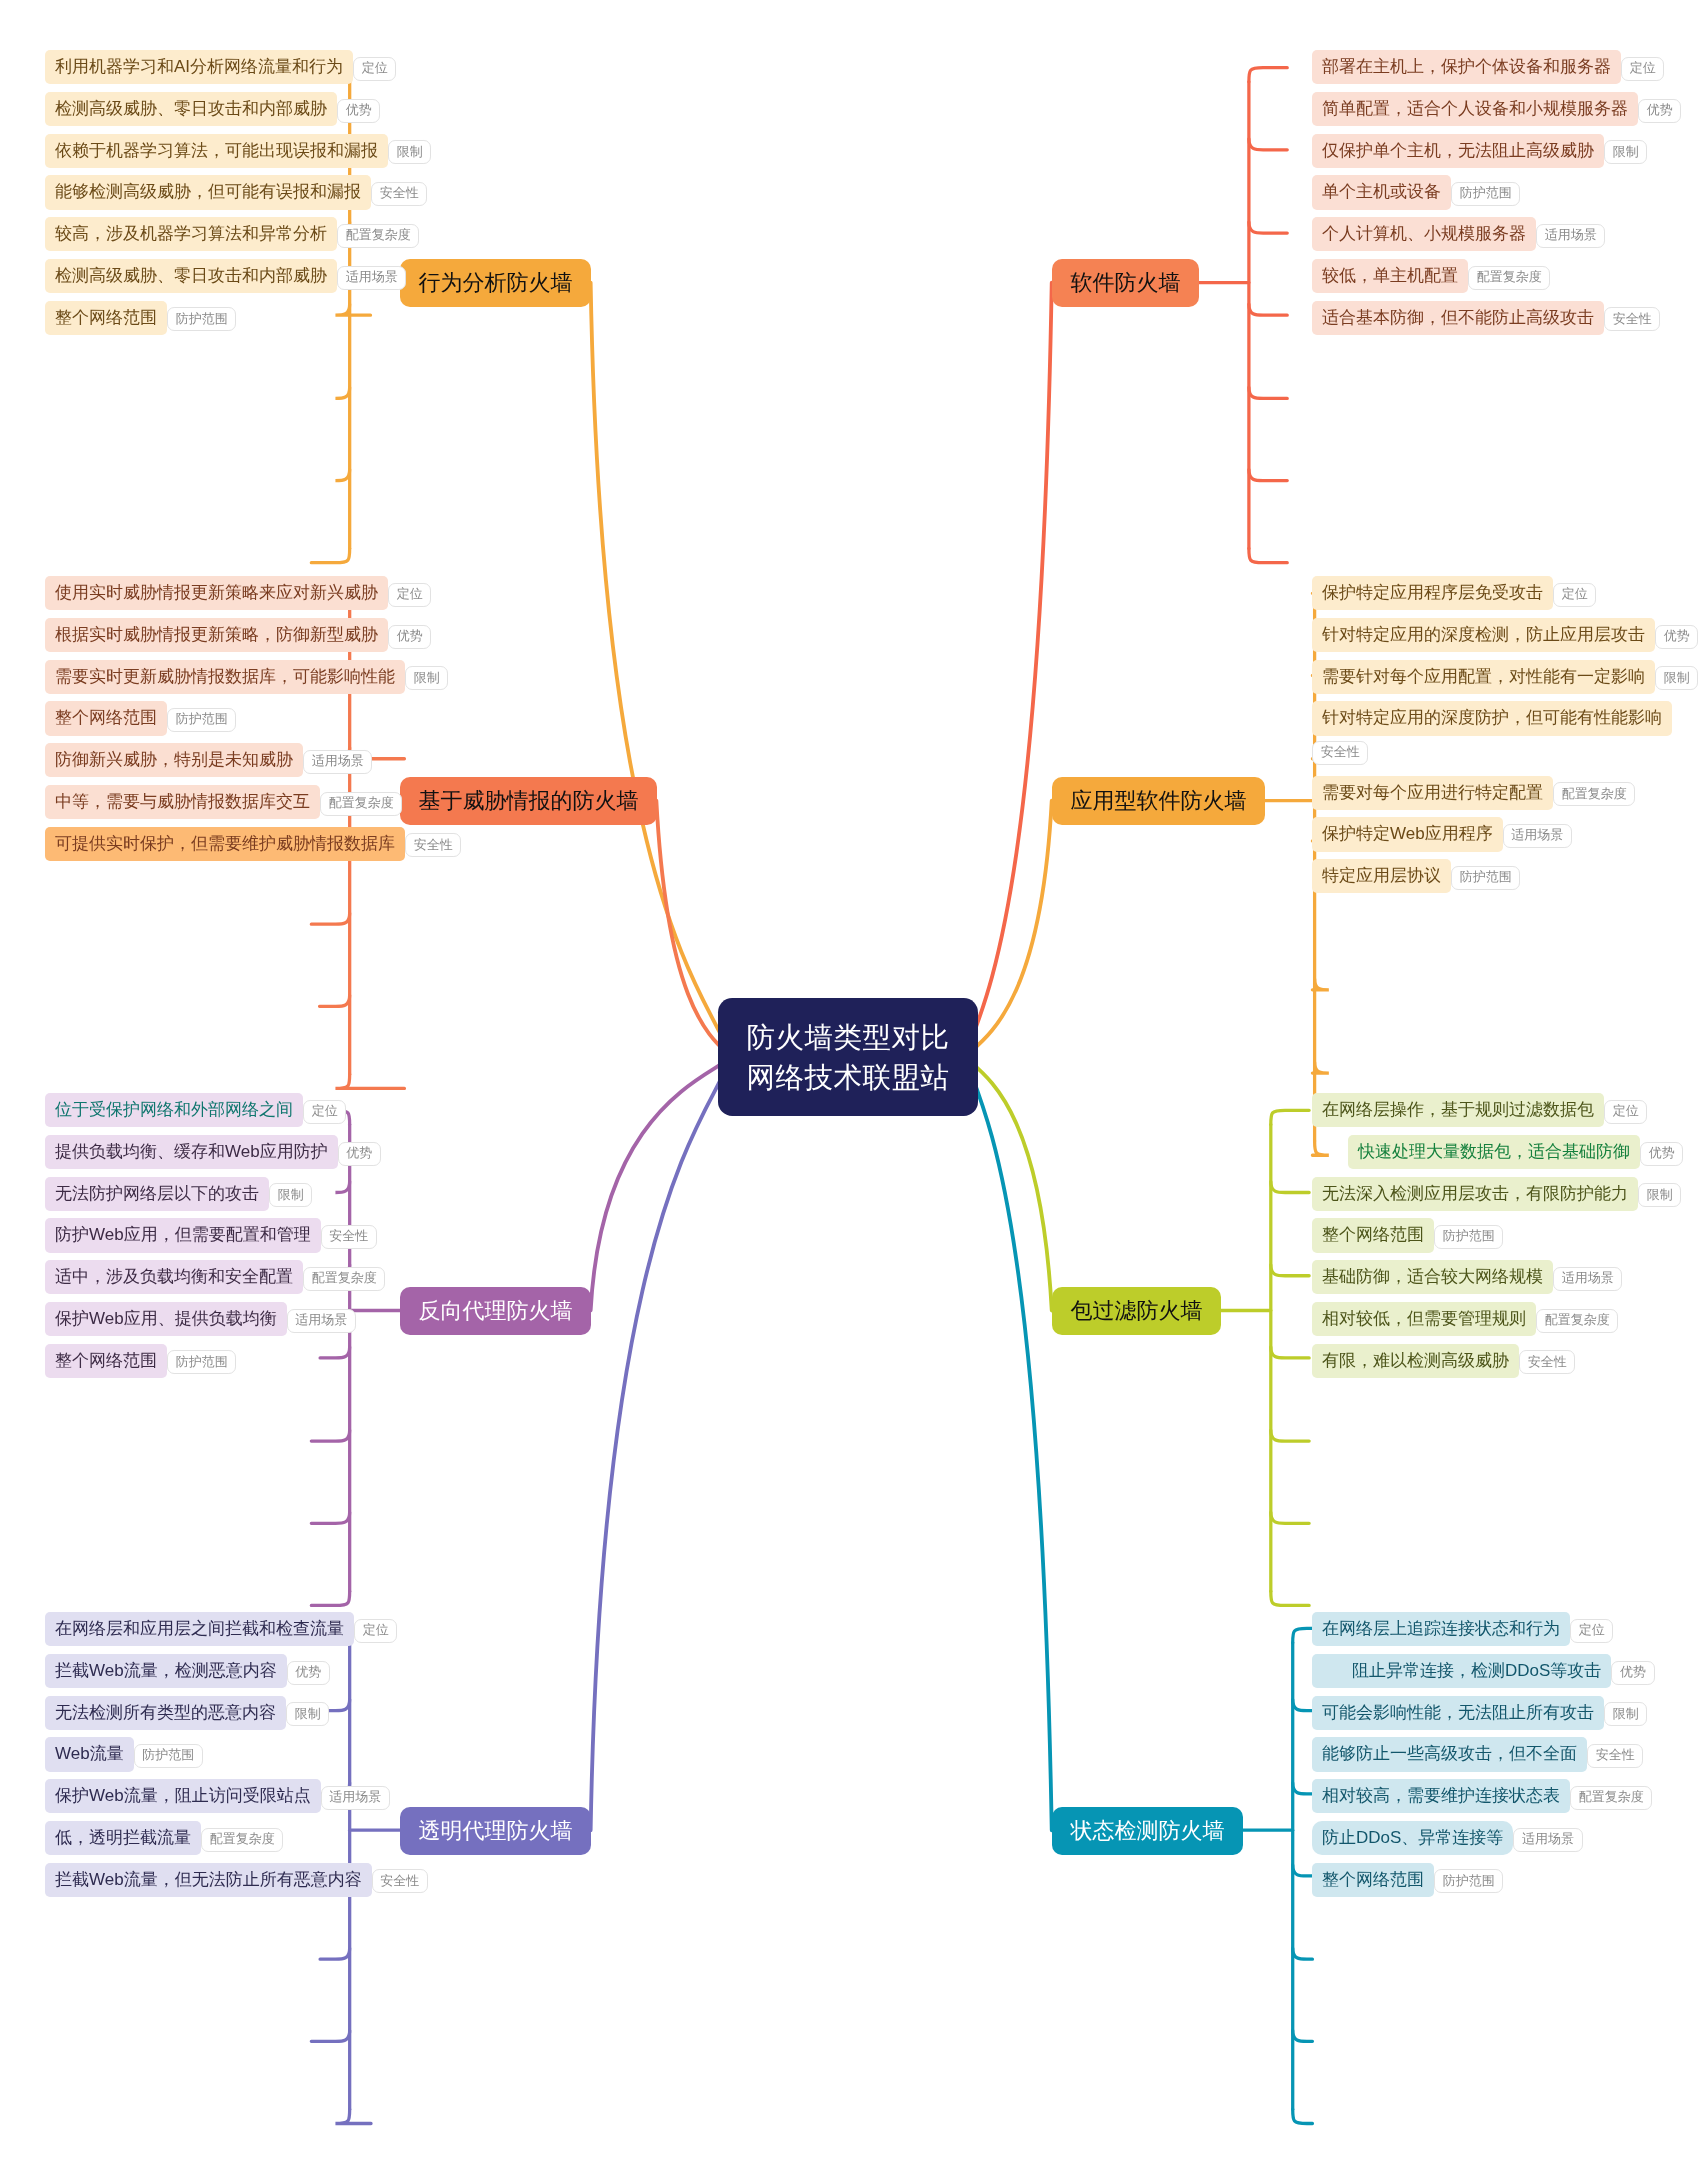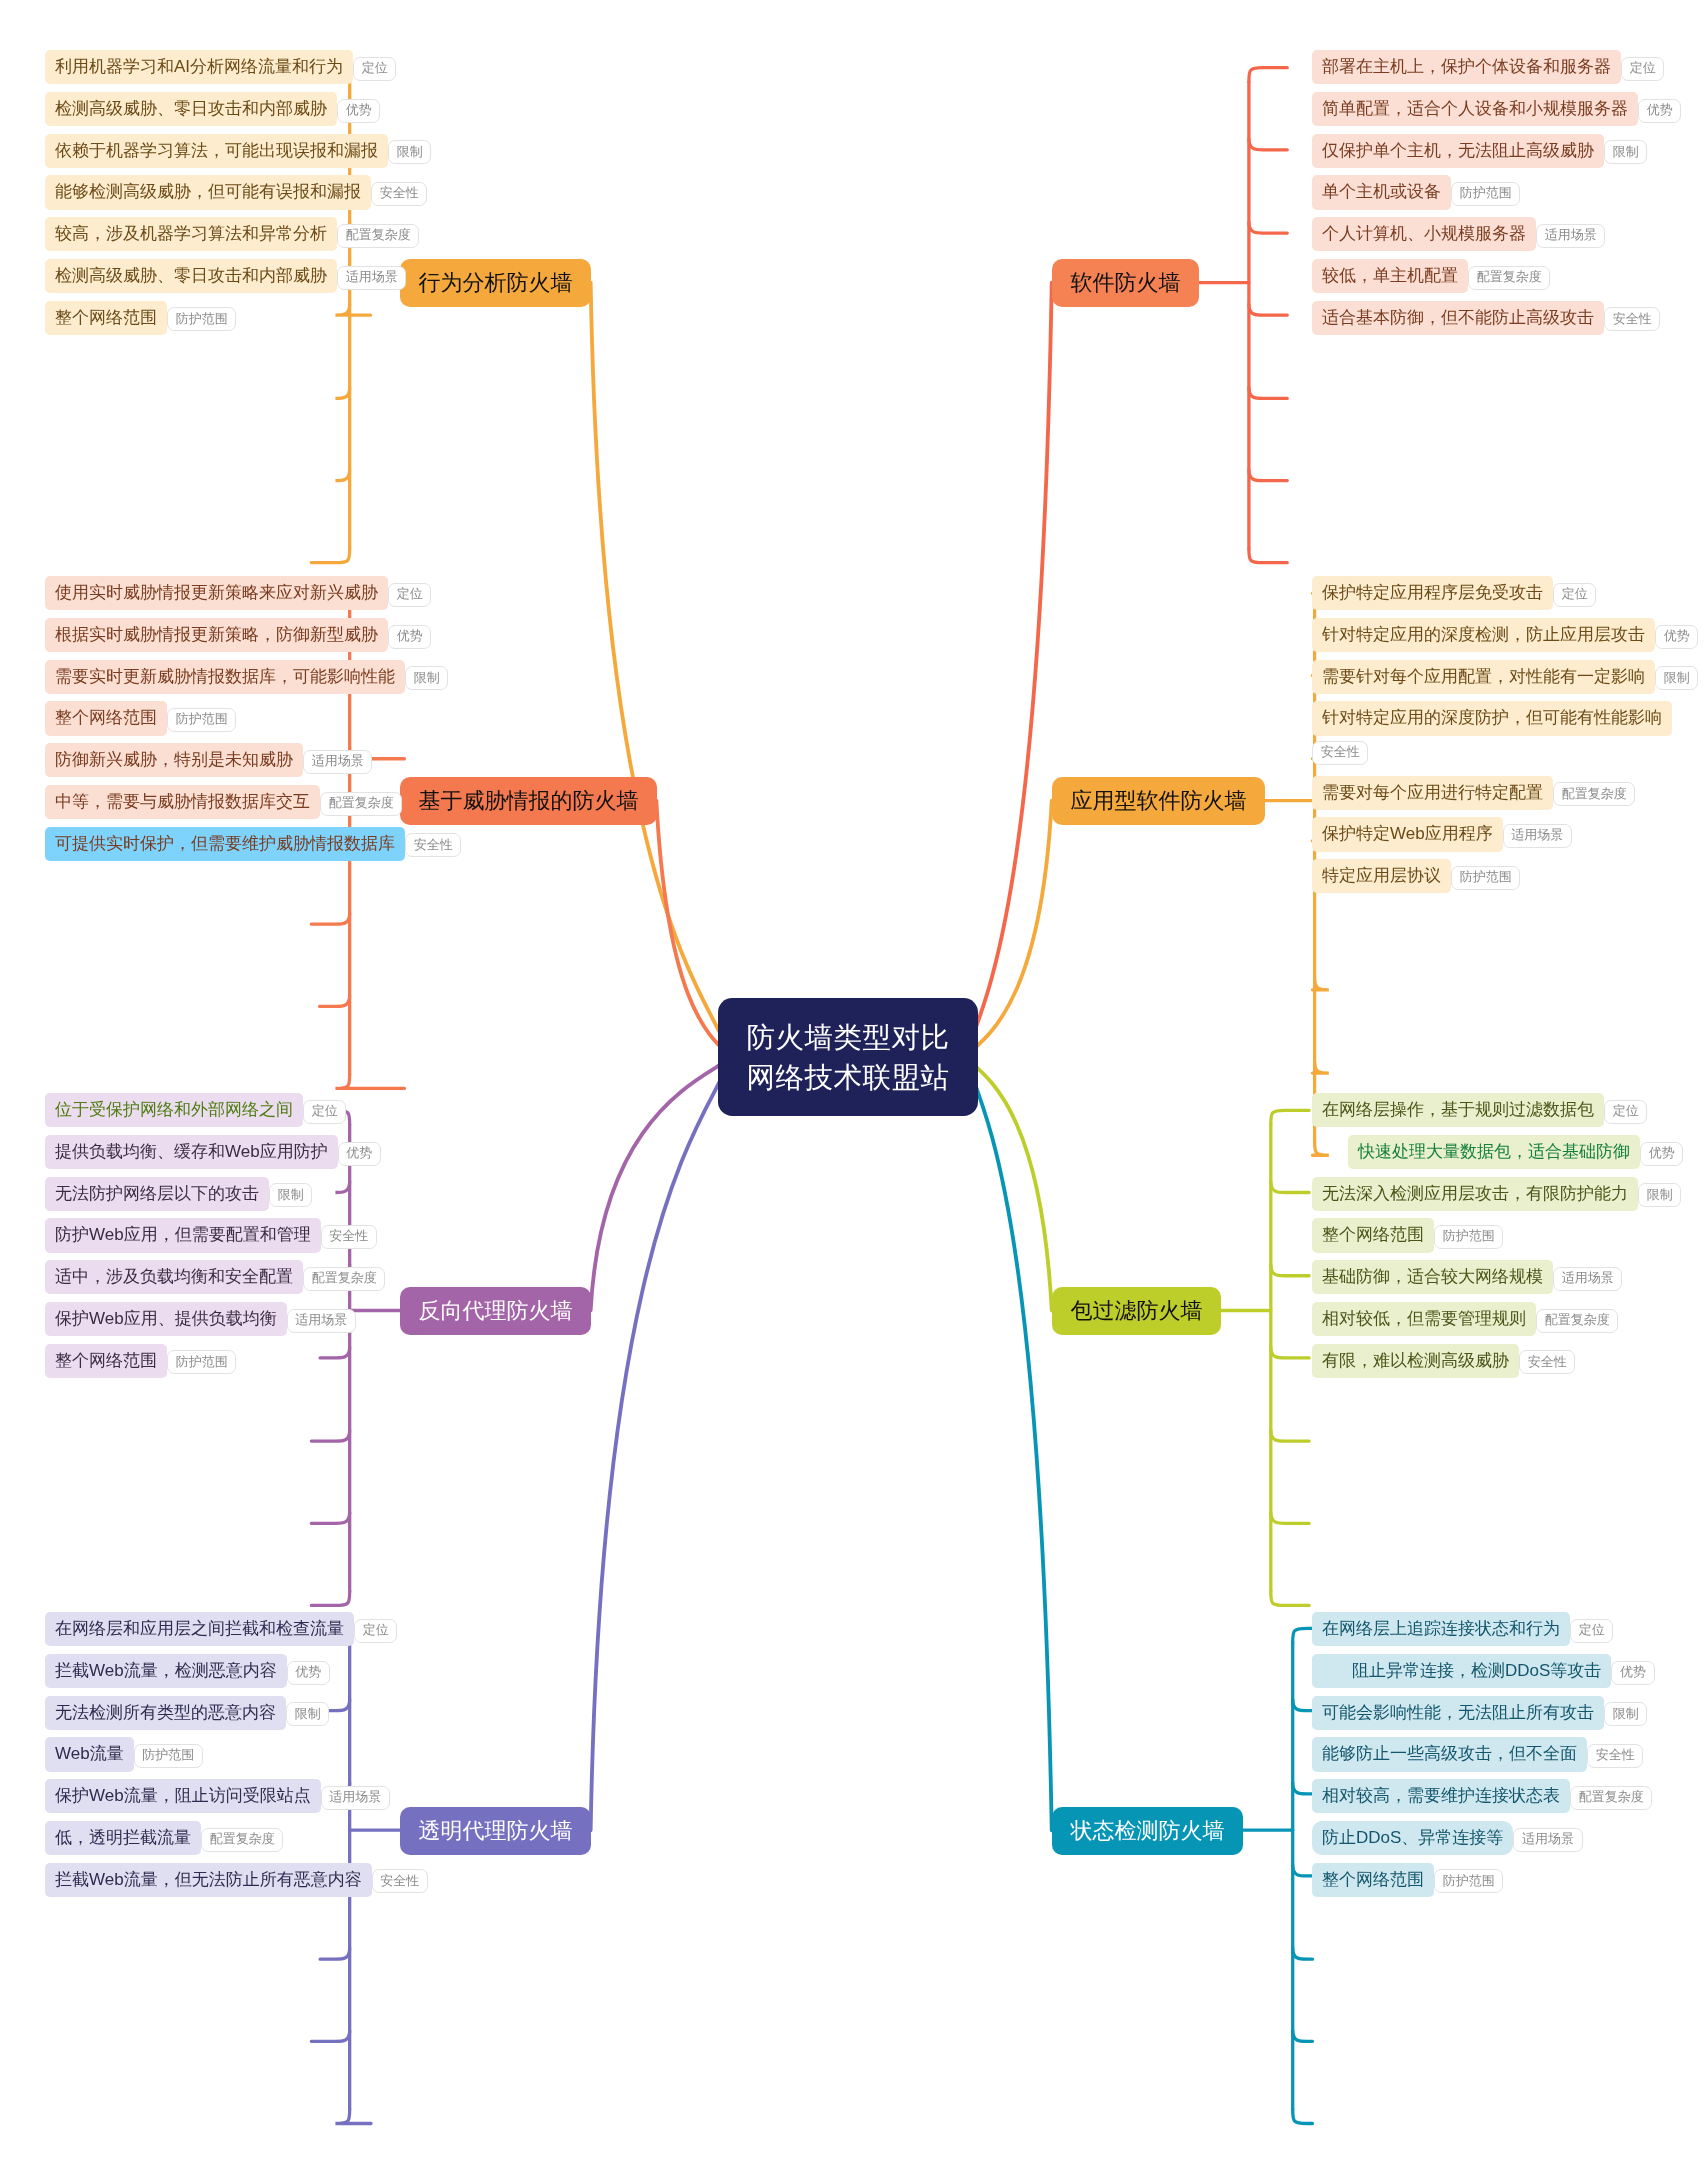--- a/index.html
+++ b/index.html
@@ -149,27 +149,27 @@
     <div class="branch-node" style="background: rgb(244, 121, 79); color: rgb(17, 17, 17); top: 777px; left: 400px;">
       <span>基于威胁情报的防火墙</span>
     </div>
     <div class="leaf-group left" style="top: 576px; left: 45px;">
       <div class="leaf"><div class="leaf-text" style="background: rgb(251, 223, 210); color: rgb(122, 60, 32);">使用实时威胁情报更新策略来应对新兴威胁</div><div class="leaf-label">定位</div></div>
       <div class="leaf"><div class="leaf-text" style="background: rgb(251, 223, 210); color: rgb(122, 60, 32);">根据实时威胁情报更新策略，防御新型威胁</div><div class="leaf-label">优势</div></div>
       <div class="leaf"><div class="leaf-text" style="background: rgb(251, 223, 210); color: rgb(122, 60, 32);">需要实时更新威胁情报数据库，可能影响性能</div><div class="leaf-label">限制</div></div>
       <div class="leaf"><div class="leaf-text" style="background: rgb(251, 223, 210); color: rgb(122, 60, 32);">整个网络范围</div><div class="leaf-label">防护范围</div></div>
       <div class="leaf"><div class="leaf-text" style="background: rgb(251, 223, 210); color: rgb(122, 60, 32);">防御新兴威胁，特别是未知威胁</div><div class="leaf-label">适用场景</div></div>
       <div class="leaf"><div class="leaf-text" style="background: rgb(251, 223, 210); color: rgb(122, 60, 32);">中等，需要与威胁情报数据库交互</div><div class="leaf-label">配置复杂度</div></div>
-      <div class="leaf"><div class="leaf-text" style="background: #7dd3fc; color: rgb(122, 60, 32);">可提供实时保护，但需要维护威胁情报数据库</div><div class="leaf-label">安全性</div></div>
+      <div class="leaf"><div class="leaf-text" style="background: #fdba74; color: rgb(122, 60, 32);">可提供实时保护，但需要维护威胁情报数据库</div><div class="leaf-label">安全性</div></div>
     </div>
     <div class="branch-node" style="background: rgb(164, 100, 168); color: rgb(255, 255, 255); top: 1287px; left: 400px;">
       <span>反向代理防火墙</span>
     </div>
     <div class="leaf-group left" style="top: 1093px; left: 45px;">
-      <div class="leaf"><div class="leaf-text" style="background: rgb(236, 220, 239); color: #4d7c0f;">位于受保护网络和外部网络之间</div><div class="leaf-label">定位</div></div>
+      <div class="leaf"><div class="leaf-text" style="background: rgb(236, 220, 239); color: #0f766e;">位于受保护网络和外部网络之间</div><div class="leaf-label">定位</div></div>
       <div class="leaf"><div class="leaf-text" style="background: rgb(236, 220, 239); color: rgb(61, 43, 69);">提供负载均衡、缓存和Web应用防护</div><div class="leaf-label">优势</div></div>
       <div class="leaf"><div class="leaf-text" style="background: rgb(236, 220, 239); color: rgb(61, 43, 69);">无法防护网络层以下的攻击</div><div class="leaf-label">限制</div></div>
       <div class="leaf"><div class="leaf-text" style="background: rgb(236, 220, 239); color: rgb(61, 43, 69);">防护Web应用，但需要配置和管理</div><div class="leaf-label">安全性</div></div>
       <div class="leaf"><div class="leaf-text" style="background: rgb(236, 220, 239); color: rgb(61, 43, 69);">适中，涉及负载均衡和安全配置</div><div class="leaf-label">配置复杂度</div></div>
       <div class="leaf"><div class="leaf-text" style="background: rgb(236, 220, 239); color: rgb(61, 43, 69);">保护Web应用、提供负载均衡</div><div class="leaf-label">适用场景</div></div>
       <div class="leaf"><div class="leaf-text" style="background: rgb(236, 220, 239); color: rgb(61, 43, 69);">整个网络范围</div><div class="leaf-label">防护范围</div></div>
     </div>
     <div class="branch-node" style="background: rgb(117, 112, 191); color: rgb(255, 255, 255); top: 1807px; left: 400px;">
       <span>透明代理防火墙</span>
     </div>

